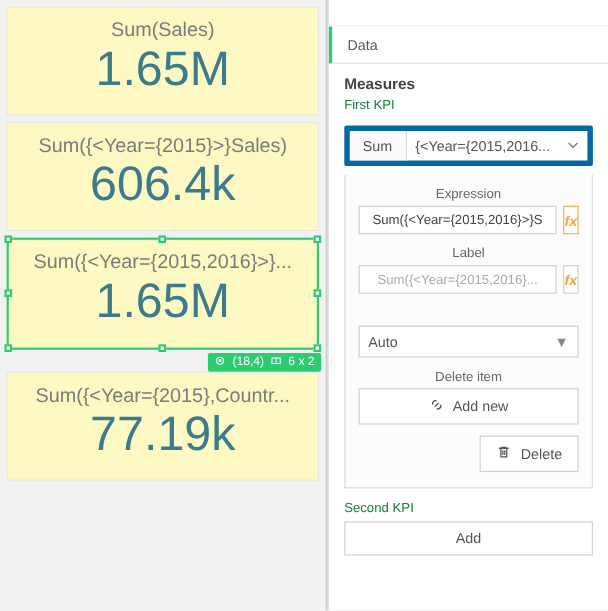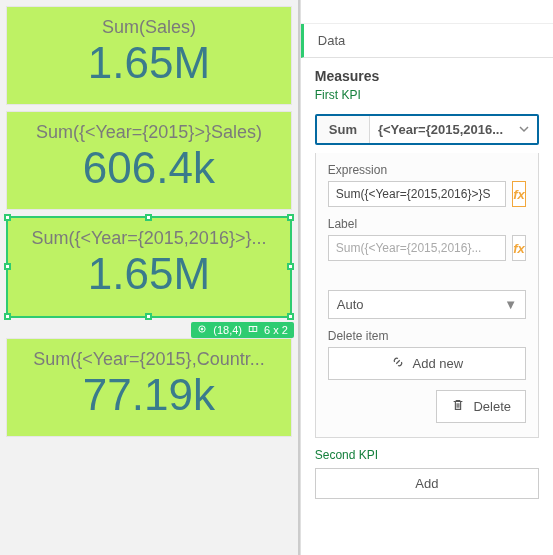--- a/index.html
+++ b/index.html
@@ -1,19 +1,19 @@
 <!DOCTYPE html>
 <html><head>
 <meta charset="utf-8">
 <style>
   * { box-sizing: border-box; margin: 0; padding: 0; font-family: "Segoe UI", Arial, sans-serif; }
   body { width: 553px; height: 555px; background: #f2f2f2; display: flex; overflow: hidden; }
   
   .canvas { width: 310px; padding: 6px 6px 6px 6px; display: flex; flex-direction: column; gap: 6px; }
-  .kpi-card { background: #bef264; border: 1px solid #e6e6e6; text-align: center; padding: 10px 6px 18px 6px; }
+  .kpi-card { background: #fef9c3; border: 1px solid #e6e6e6; text-align: center; padding: 10px 6px 18px 6px; }
   .kpi-label { color: #7b7b7b; font-size: 18px; margin-bottom: 2px; white-space: nowrap; overflow: hidden; text-overflow: ellipsis; }
   .kpi-value { color: #3a7b8c; font-size: 44px; font-weight: 400; line-height: 1.05; }
   
   .kpi-selected-wrap { position: relative; }
   .kpi-selected { border: 2px solid #2ecc71; position: relative; }
   .handle { position: absolute; width: 7px; height: 7px; background: #fff; border: 2px solid #2ecc71; }
   .handle.tl { top: -4px; left: -4px; }
   .handle.tr { top: -4px; right: -4px; }
   .handle.bl { bottom: -4px; left: -4px; }
   .handle.br { bottom: -4px; right: -4px; }
@@ -26,26 +26,26 @@
   
   .divider { width: 2px; background: #ccc; }
   
   .panel { flex: 1; background: #fff; border-left: 1px solid #e0e0e0; display: flex; flex-direction: column; font-size: 13px; color: #555; }
   .panel-header-strip { height: 24px; border-bottom: 1px solid #eee; }
   .panel-tab { padding: 9px 14px; border-left: 3px solid #2ecc71; border-bottom: 1px solid #e0e0e0; font-size: 13px; color: #595959; background:#fff; }
   .panel-body { padding: 10px 14px 14px 14px; display: flex; flex-direction: column; gap: 8px; overflow: hidden; }
   .section-title { font-weight: 600; color: #444; font-size: 14px; }
   .sub-label { font-size: 12px; color: #15803d; margin-top: -4px; }
   
-  .measure-header { display: flex; border: 2px solid #0369a1; border-radius: 2px; overflow: hidden; margin-top: 4px; font-weight: bold; }
+  .measure-header { display: flex; border: 5px solid #0369a1; border-radius: 2px; overflow: hidden; margin-top: 4px; }
   .measure-agg { padding: 6px 12px; border-right: 1px solid #d9d9d9; background: #fafafa; font-size: 13px; }
   .measure-expr { flex: 1; padding: 6px 8px; font-size: 13px; white-space: nowrap; overflow: hidden; text-overflow: ellipsis;}
   .measure-caret { padding: 6px 8px; color: #888; }
   
-  .field-block { border: 1px solid #d9d9d9; border-top: none; padding: 10px 12px 14px 12px; display: flex; flex-direction: column; gap: 10px; background:#fcfcfc; }
+  .field-block { border: 1px solid #d9d9d9; border-top: none; padding: 10px 12px 14px 12px; display: flex; flex-direction: column; gap: 10px; background:#fcfcfc;text-align:center; }
   .field-label { font-size: 12px; color: #666; }
   .input-row { display: flex; gap: 6px; }
   .text-input { flex: 1; border: 1px solid #ccc; padding: 5px 7px; font-size: 12px; color: #444; white-space: nowrap; overflow: hidden; text-overflow: ellipsis; background:#fff; }
   .text-input.placeholder { color: #aaa; }
   .fx-btn { width: 14px; border: 1px solid #ccc; background: #fff; display: flex; align-items: center; justify-content: center; color: #f2a73b; font-style: italic; font-weight: bold; font-size: 13px; cursor: pointer; }
   .fx-btn.active { border-color: #f2a73b; }
   
   .select-row { border: 1px solid #ccc; padding: 6px 8px; font-size: 13px; display: flex; justify-content: space-between; align-items: center; background:#fff; cursor:pointer; }
   .select-row .caret { color: #888; }
   

